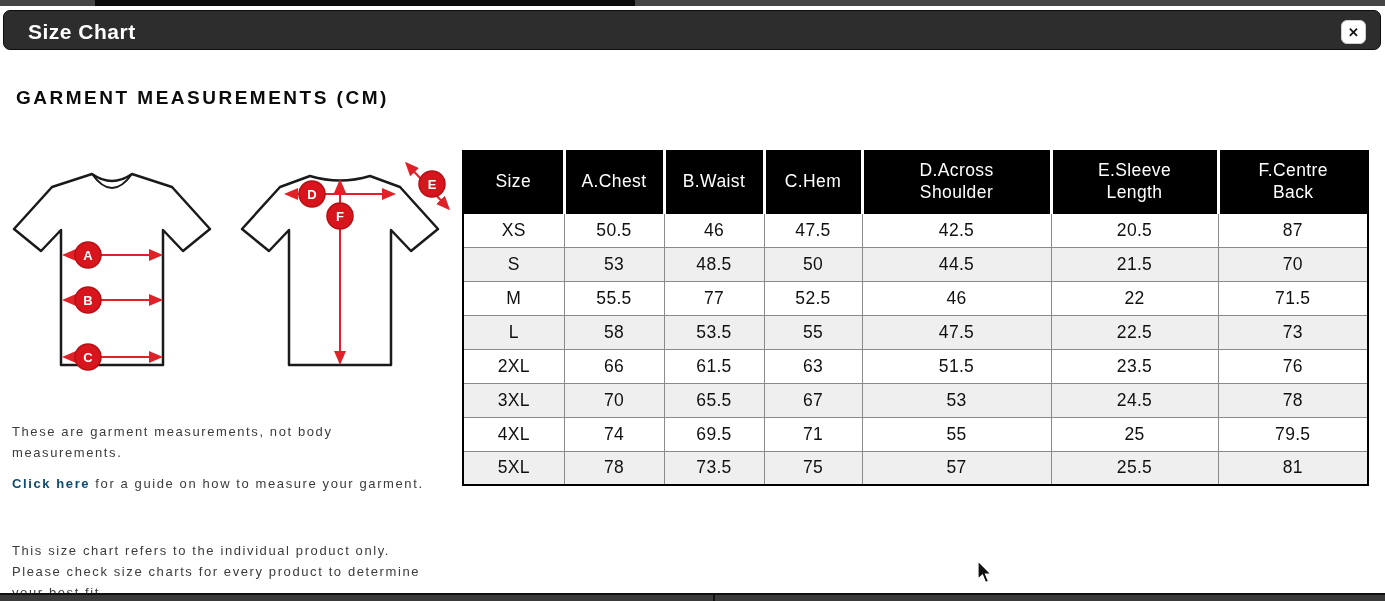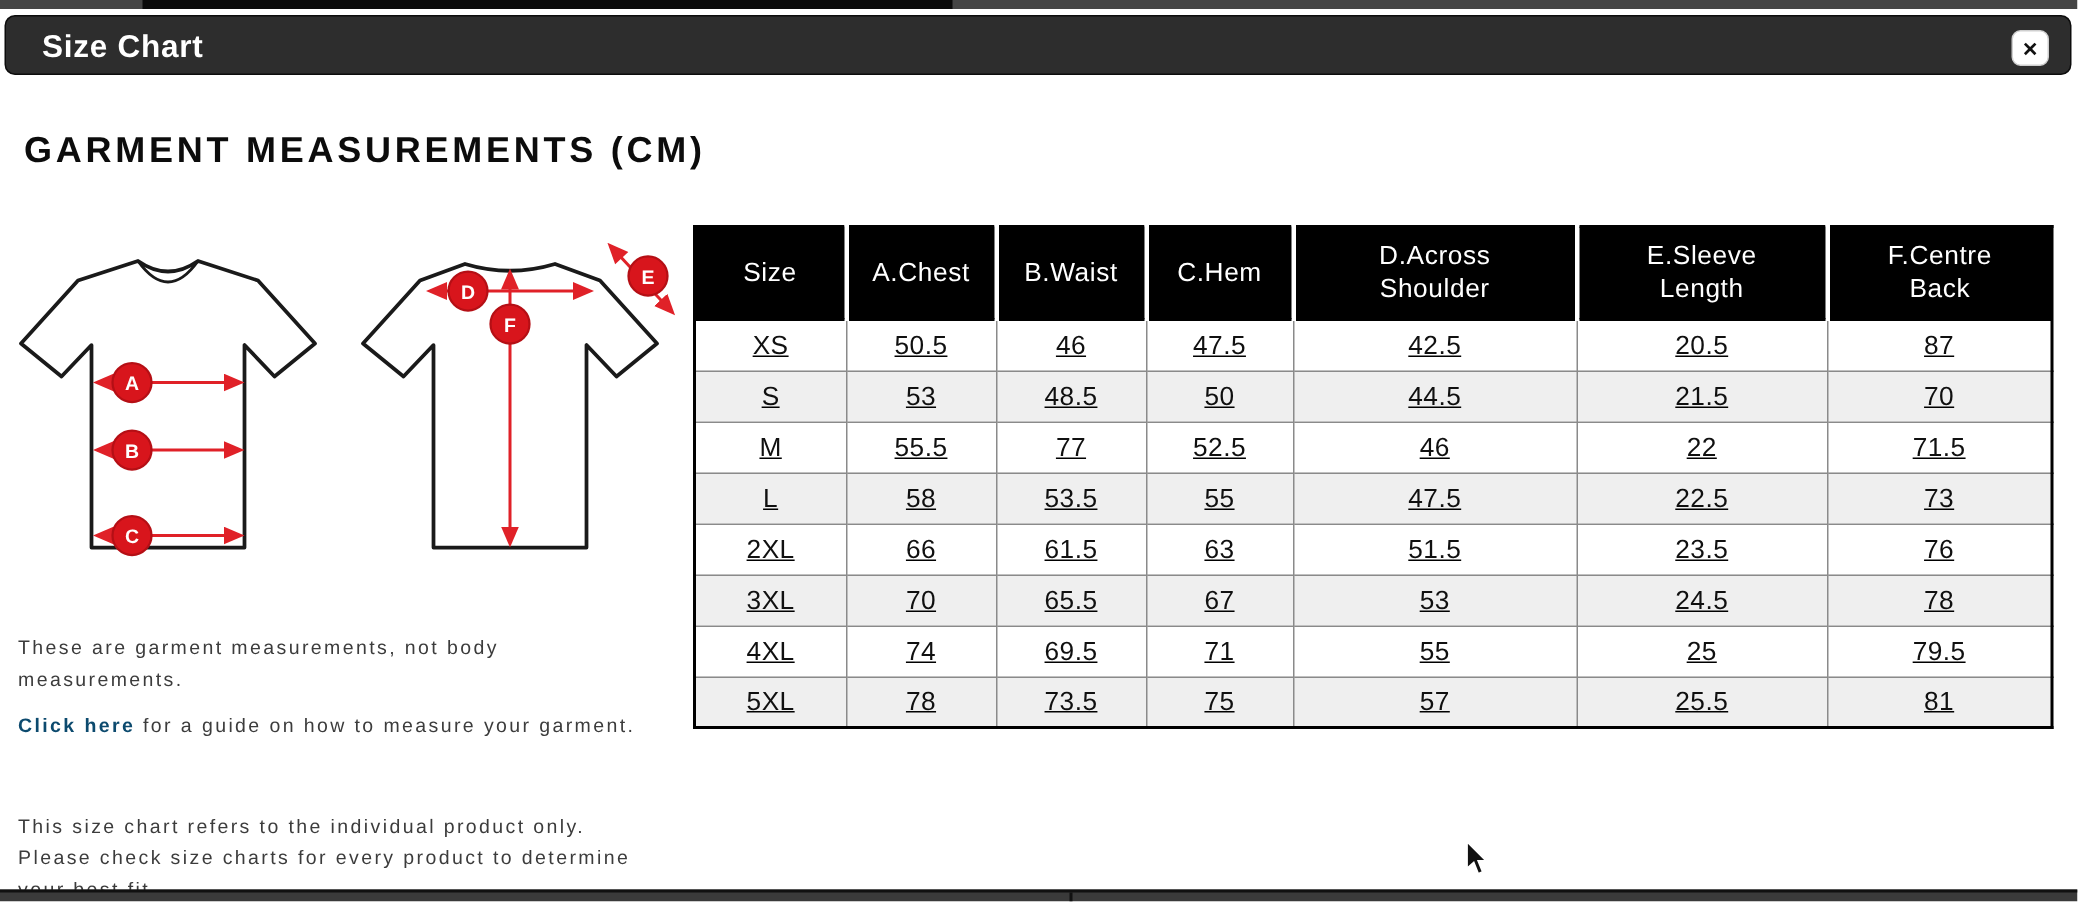--- a/index.html
+++ b/index.html
@@ -30,42 +30,41 @@
     margin-left:auto; width:25px; height:24px; background:#ffffff;
     border:1px solid #cfcfcf; border-radius:6px; cursor:pointer;
     display:flex; align-items:center; justify-content:center;
     font-size:13px; font-weight:bold; color:#111; line-height:1;
     font-family:"Liberation Sans", sans-serif;
   }
 
   
   .heading {
     position:absolute; left:16px; top:87px;
-    font-size:24px; font-weight:600; letter-spacing:2.5px; color:#0c0c0c;
+    font-size:19px; font-weight:600; letter-spacing:2.5px; color:#0c0c0c;
   }
 
   
   .diagram-wrap { position:absolute; left:12px; top:158px; width:440px; height:232px; }
 
   
   .note {
     position:absolute; left:12px; width:432px;
     font-size:13px; line-height:21px; letter-spacing:1.6px; color:#3c3c3c; font-weight:500;
   }
   .note-1 { top:421px; }
   .note-2 { top:473px; }
   .note-3 { top:520px;margin-top:20px; }
   .red-link { color:#0c4a6e; font-weight:bold; cursor:pointer; text-decoration:none; }
 
   
   .size-table-wrap { position:absolute; left:462px; top:150px; }
   table.size-table {
     border-collapse:collapse; table-layout:fixed; width:905px;
     border:2px solid #000;
-    text-decoration:underline;
   }
   col.c0{width:101px} col.c1{width:100px} col.c2{width:100px} col.c3{width:98px}
   col.c4{width:189px} col.c5{width:167px} col.c6{width:150px}
   .size-table th {
     background:#000000; color:#ffffff; font-weight:500;
     font-size:17.5px; letter-spacing:0.4px;
     height:62px; text-align:center; vertical-align:middle;
     white-space:pre-line; line-height:1.25;
     border-bottom:2px solid #000;
   }

